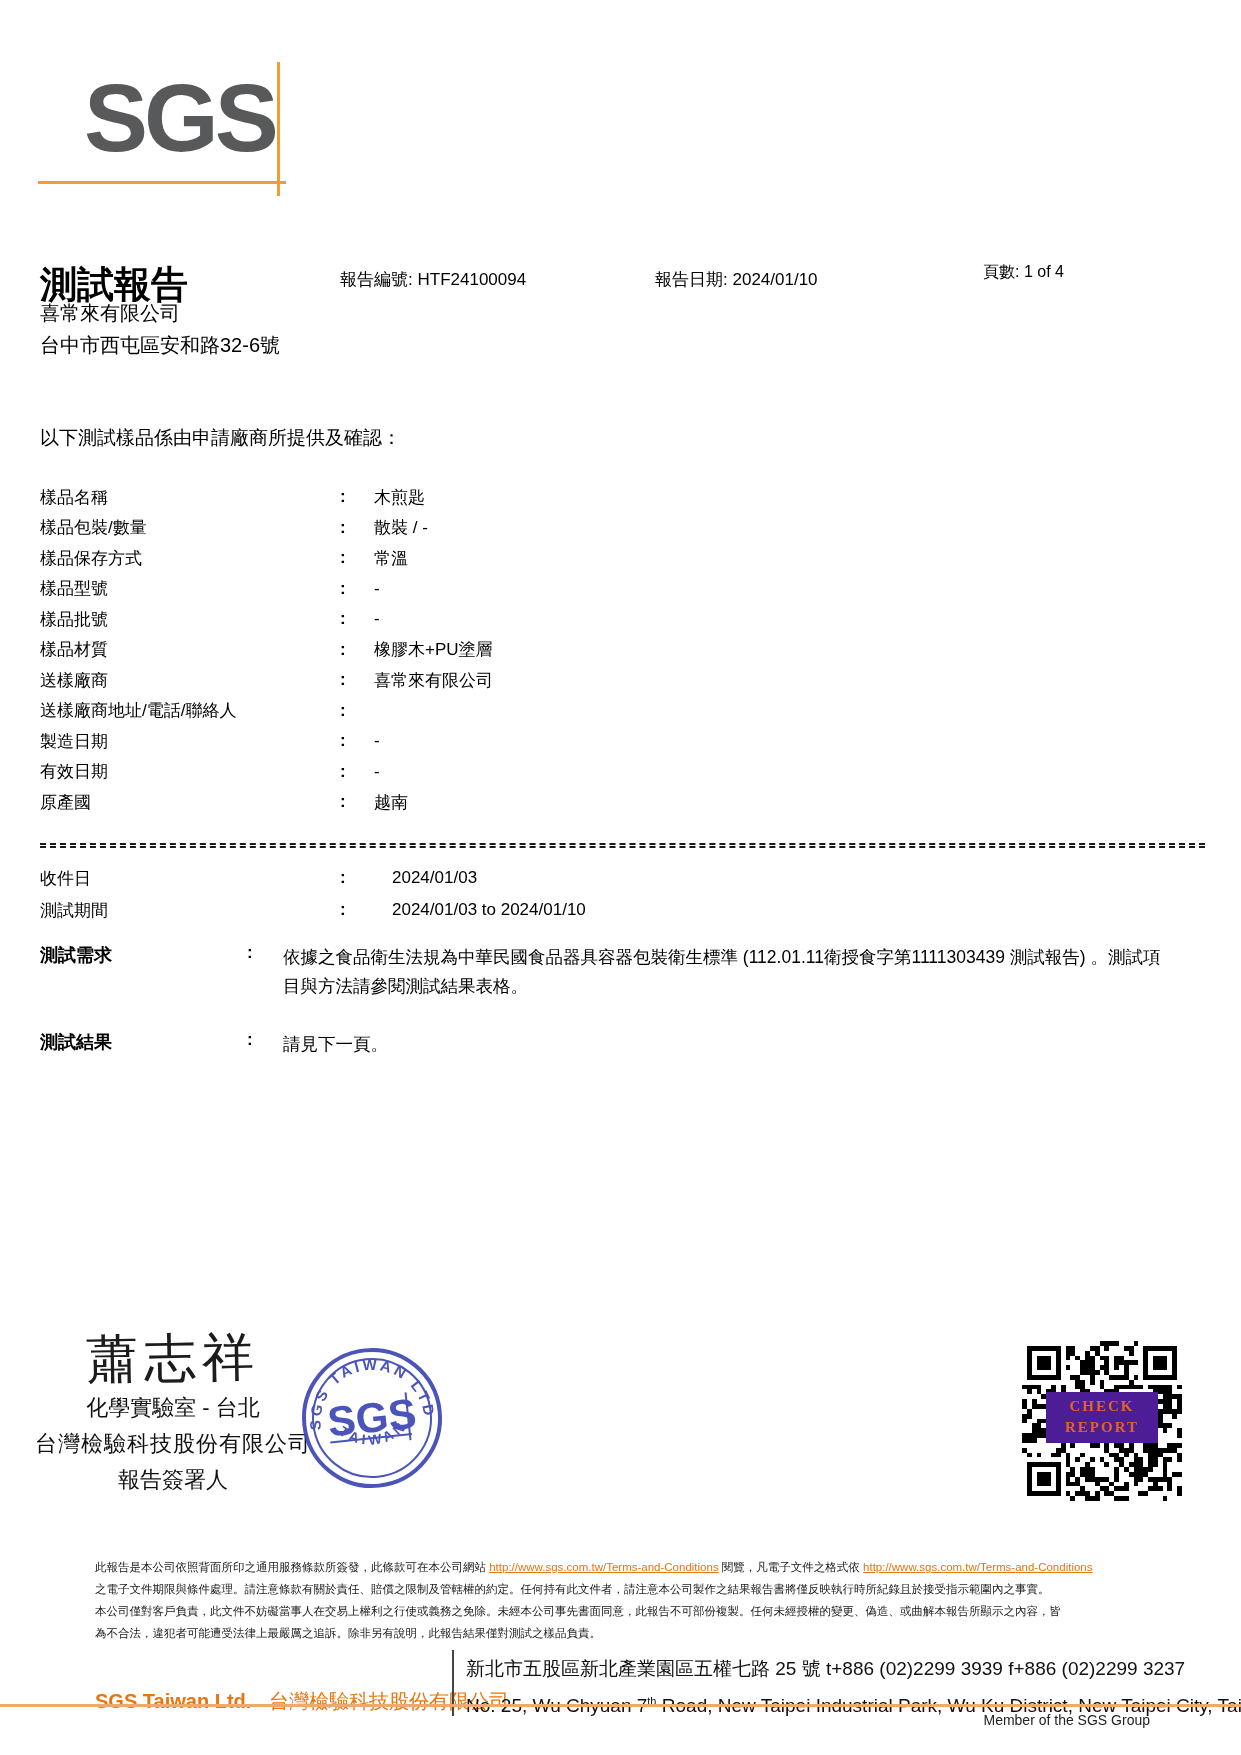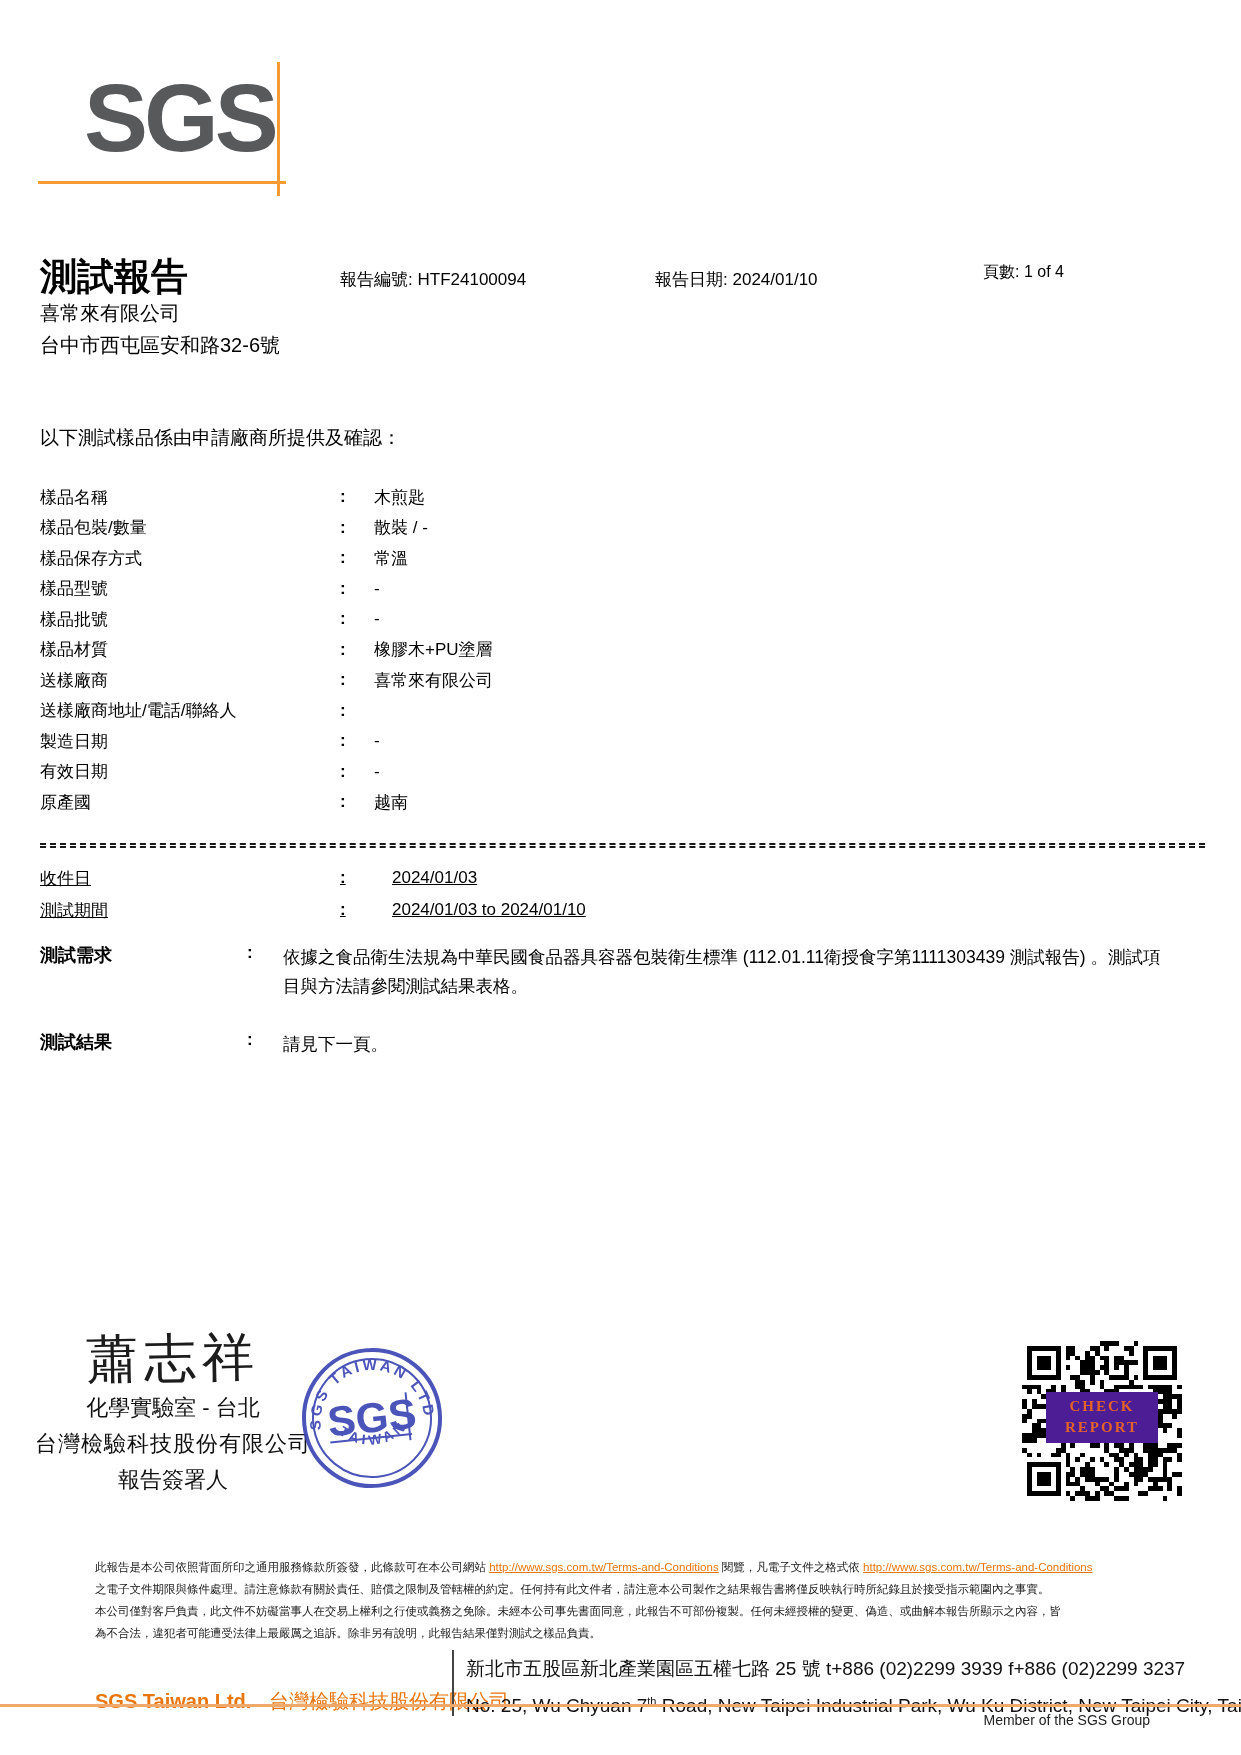--- a/index.html
+++ b/index.html
@@ -7,42 +7,42 @@
   body { font-family:"Liberation Sans", sans-serif; color:#000; }
   .page { position:relative; width:1241px; height:1755px; background:#fff; overflow:hidden; }
 
   
   .logo-text { position:absolute; left:84px; top:70px; font-size:96px; font-weight:800;
                letter-spacing:-4px; color:#58595b; line-height:1; font-family:"Liberation Sans", sans-serif; }
   .logo-hline { position:absolute; left:38px; top:181px; width:248px; height:3px; background:#f59b33; }
   .logo-vline { position:absolute; left:277px; top:62px; width:3px; height:134px; background:#f59b33; }
 
   
-  .title { position:absolute; left:40px; top:252px; font-size:37px; font-weight:800; }
+  .title { position:absolute; left:40px; top:260px; font-size:37px; font-weight:800; }
   .hdr-item { position:absolute; top:268px; font-size:17px; }
   .hdr-report-no { left:340px; }
   .hdr-report-date { left:655px; }
   .hdr-pages { left:983px; top:262px; font-size:16px; }
   .company { position:absolute; left:40px; top:300px; font-size:20px; }
   .company-addr { position:absolute; left:40px; top:332px; font-size:20px; }
 
   .intro { position:absolute; left:40px; top:425px; font-size:19px; font-weight:400; }
 
   
   .stable { position:absolute; left:40px; top:482px; width:1165px; }
   .srow { display:flex; height:30.5px; align-items:center; font-size:17px; }
   .srow .lbl { width:300px; flex:0 0 300px; }
   .srow .col { width:12px; flex:0 0 12px; font-weight:bold; }
   .srow .val { margin-left:22px; }
 
   .divider { position:absolute; left:40px; top:843px; width:1165px; height:5px;
              border-top:2px dashed #1a1a1a; border-bottom:2px dashed #1a1a1a; }
 
   .rtable { position:absolute; left:40px; top:862px; width:1165px; }
-  .rrow { display:flex; height:32px; align-items:center; font-size:17px;text-decoration:underline; }
+  .rrow { display:flex; height:32px; align-items:center; font-size:17px; }
   .rrow .lbl { width:300px; flex:0 0 300px; }
   .rrow .col { width:12px; flex:0 0 12px; font-weight:bold; }
   .rrow .val { margin-left:40px; }
 
   
   .req { position:absolute; left:40px; top:943px; width:1135px; display:flex; }
   .req .lbl { width:207px; flex:0 0 207px; font-size:18px; font-weight:800; }
   .req .col { width:12px; flex:0 0 12px; font-weight:bold; font-size:17px; }
   .req .val { margin-left:24px; width:880px; font-size:17.5px; line-height:29px; }
   .res { top:1030px; }

